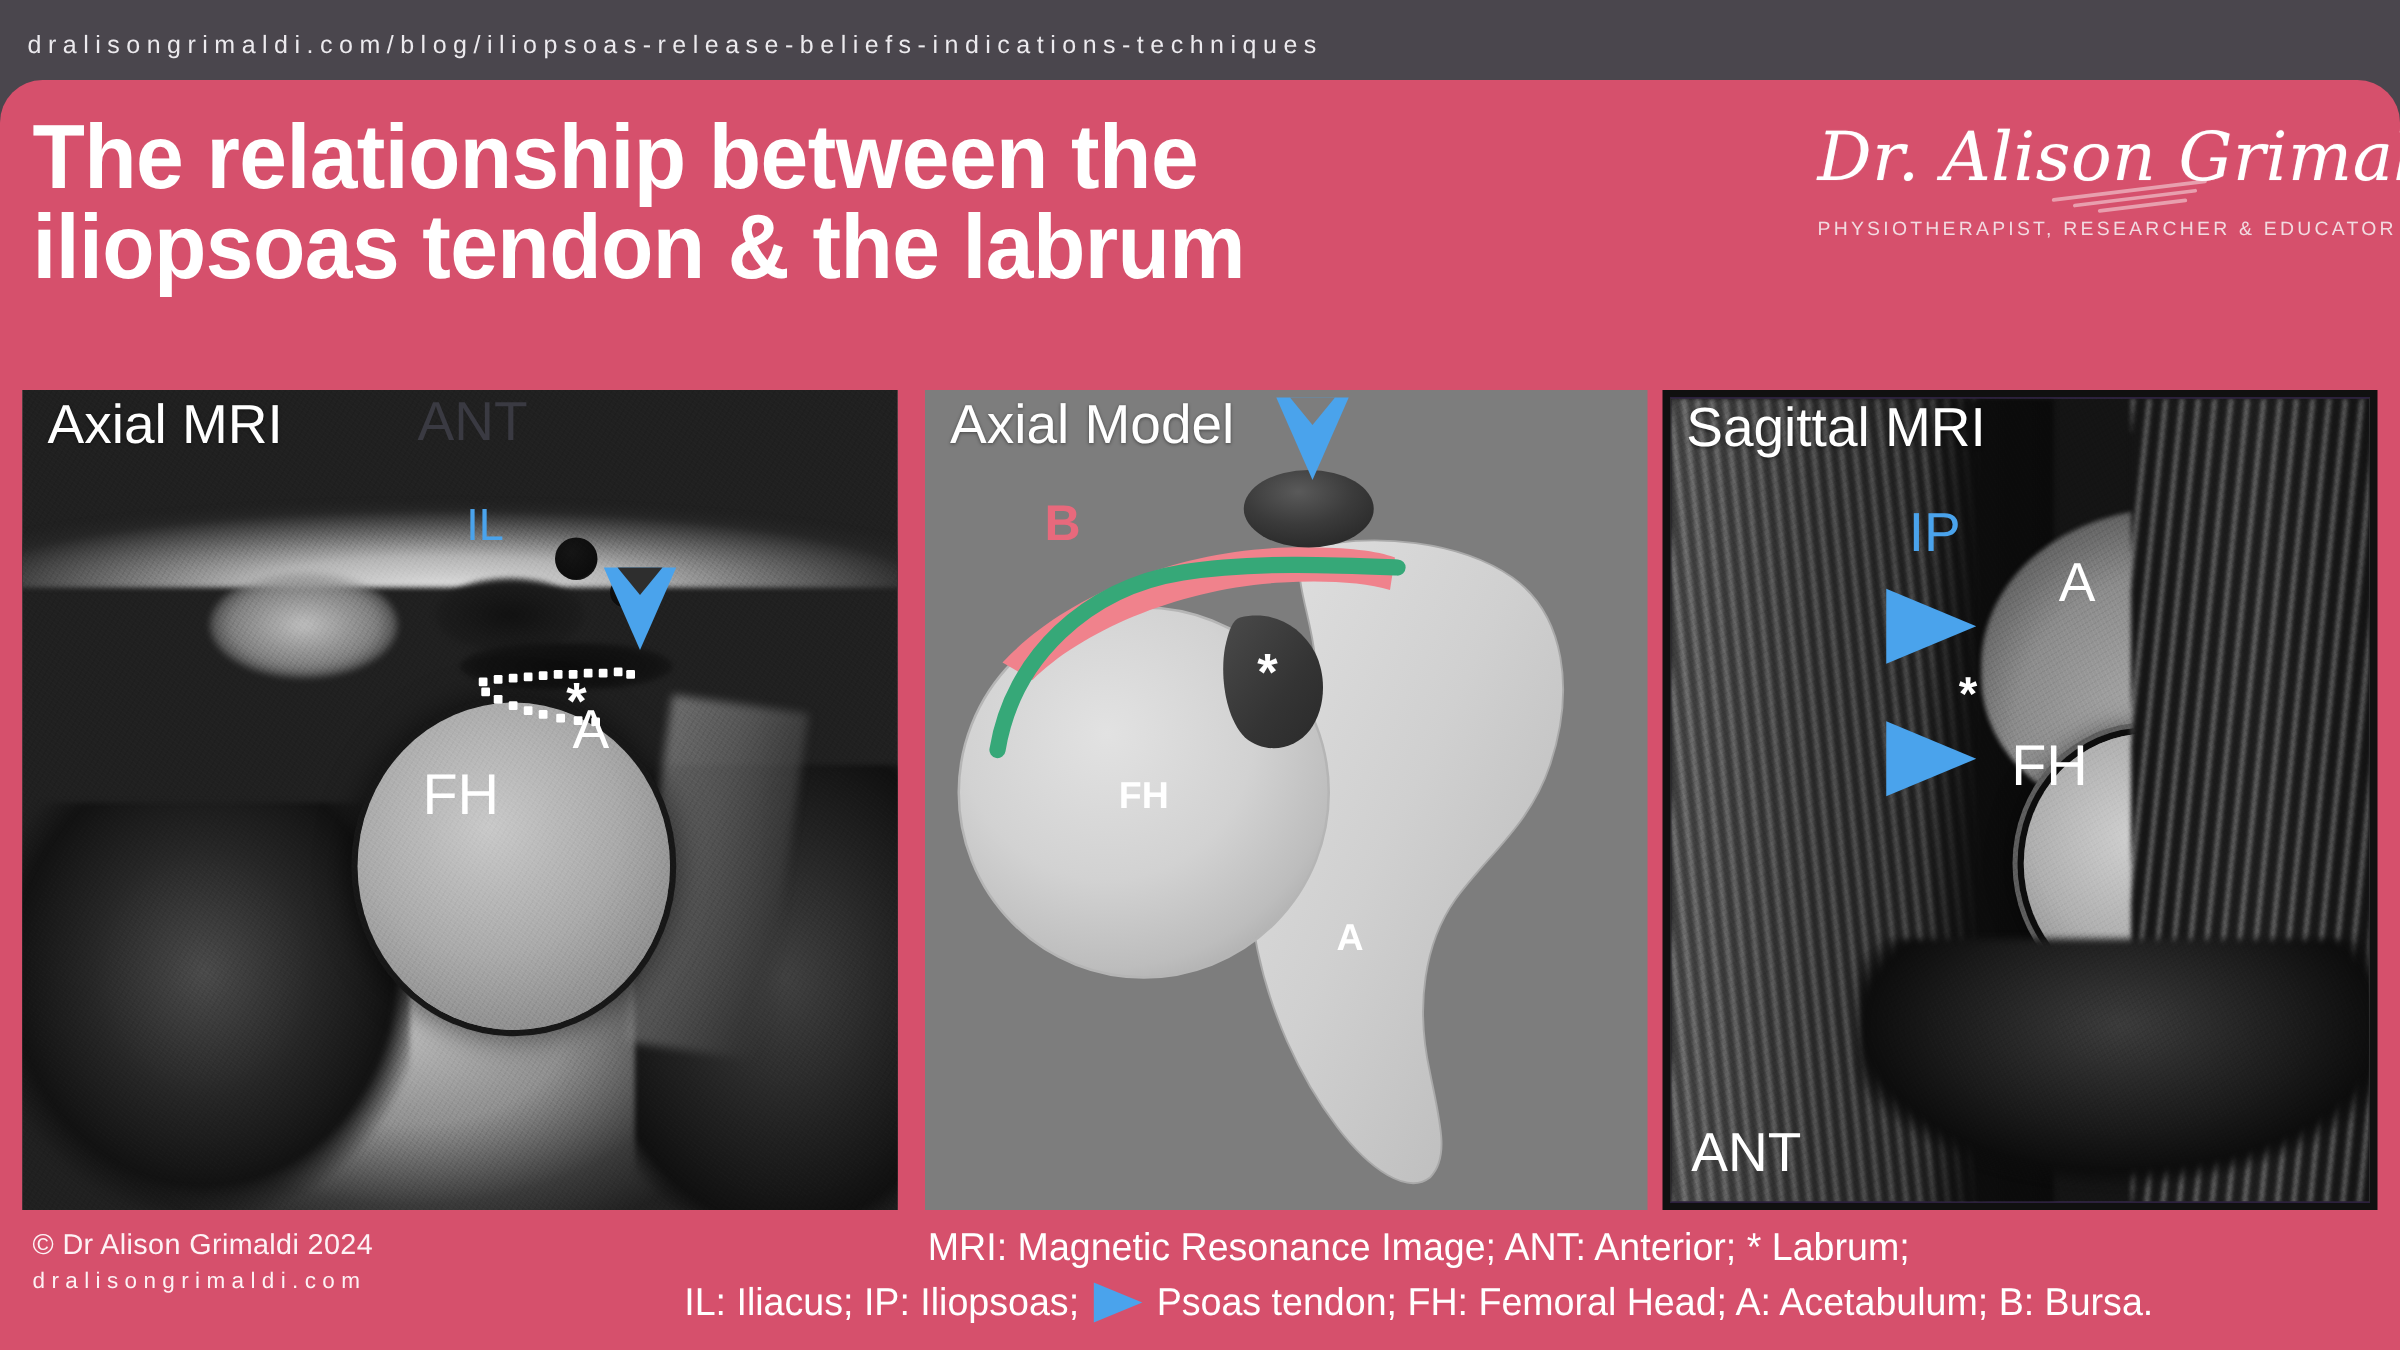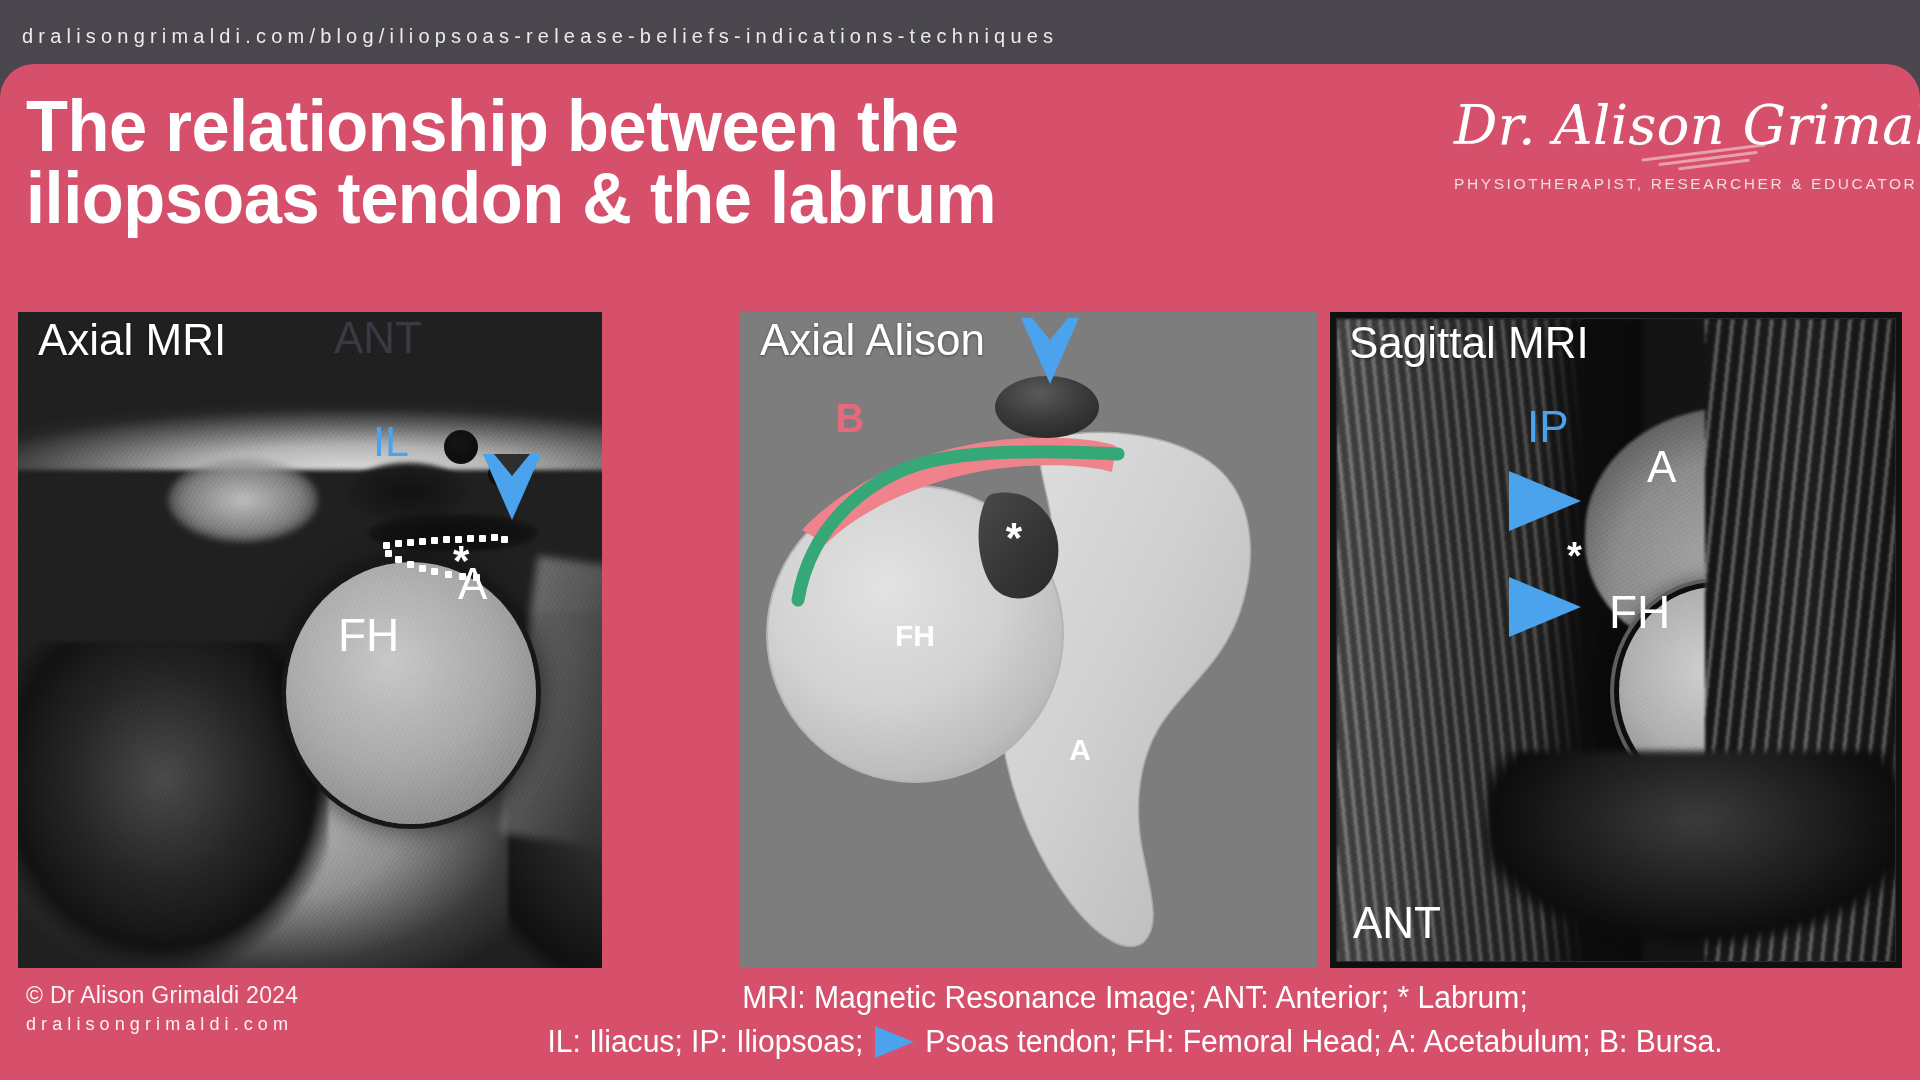--- a/index.html
+++ b/index.html
@@ -57,21 +57,21 @@
   .brand-swoosh span:nth-child(3){ width:72px;  top:12px; right:134px; transform:rotate(-7deg); }
   .brand-tag {
     margin-top:8px; color:#f2dbe1; font-size:15.5px;
     letter-spacing:2.6px; white-space:nowrap; font-weight:400;
   }
 
   
   .panels { position:absolute; left:0; top:300px; width:1920px; height:668px; }
 
   .panel { position:absolute; top:12px; height:656px; overflow:hidden; }
-  .panel-left   { left:18px;  width:584px; background:#7e7e7e; }
+  .panel-left   { left:18px;  width:700px; background:#7e7e7e; }
   .panel-mid    { left:740px; width:578px; background:#7d7d7d; }
   .panel-right  { left:1330px;width:572px; background:#101010; padding:6px;}
   .panel-right .mri-right-inner{ width:100%; height:100%; position:relative; overflow:hidden;
     background:#4c1d95; border:1px solid #2a2a2a;}
 
   .panel-label {
     position:absolute; left:20px; top:6px; z-index:12;
     color:#ffffff; font-size:44px; font-weight:400;
     letter-spacing:0px; text-shadow:0 1px 3px rgba(0,0,0,.45);
   }
@@ -294,21 +294,21 @@
         <div class="ax-lowright"></div>
         <div class="ax-femneck"></div>
         <div class="ax-fh"></div>
         <div class="ax-grain"></div>
       </div>
 
       <div class="panel-label ov ov-text t-white">Axial MRI</div>
 
       <div class="ov ov-text t-dark" style="left:316px; top:4px; font-size:44px;">ANT</div>
 
-      <div class="ov ov-text t-blue" style="left:355px; top:108px; font-size:43px;">IL</div>
+      <div class="ov ov-text t-blue" style="left:355px; top:90px; font-size:36px;">IL</div>
 
       <div class="ov" style="left:465px; top:142px;">
         <div class="chev-down on-dark"></div>
       </div>
 
       <div class="ov dot-tri" style="left:365px; top:222px; width:150px; height:68px;">
         <i style="left:0px;  top:8px;"></i>
           <i style="left:12px; top:6px;"></i>
         <i style="left:24px; top:5px;"></i>
           <i style="left:36px; top:4px;"></i>
@@ -378,21 +378,21 @@
         <path d="M58 288 C 70 214, 130 158, 206 146 C 262 137, 330 140, 378 142" fill="none" stroke="#36a878" stroke-width="13" stroke-linecap="round"></path>
 
         <ellipse cx="307" cy="95" rx="52" ry="31" fill="url(#gTend)"></ellipse>
 
         <text x="175" y="334" fill="#ffffff" font-family="Liberation Sans, sans-serif" font-size="30" font-weight="700" text-anchor="middle">FH</text>
         <text x="340" y="448" fill="#ffffff" font-family="Liberation Sans, sans-serif" font-size="30" font-weight="700" text-anchor="middle">A</text>
         <text x="274" y="240" fill="#ffffff" font-family="Liberation Sans, sans-serif" font-size="42" font-weight="700" text-anchor="middle">*</text>
         <text x="110" y="120" fill="#e8697c" font-family="Liberation Sans, sans-serif" font-size="40" font-weight="700" text-anchor="middle">B</text>
       </svg>
 
-      <div class="panel-label ov ov-text t-white">Axial Alison</div>
+      <div class="panel-label ov ov-text t-white">Axial Model</div>
 
       <div class="ov" style="left:281px; top:6px;">
         <div class="chev-down"></div>
       </div>
     </div>
 
     <div class="panel panel-right">
       <div class="mri-right-inner">
         <div class="sag-mri">
           <div class="sg-bg"></div>

